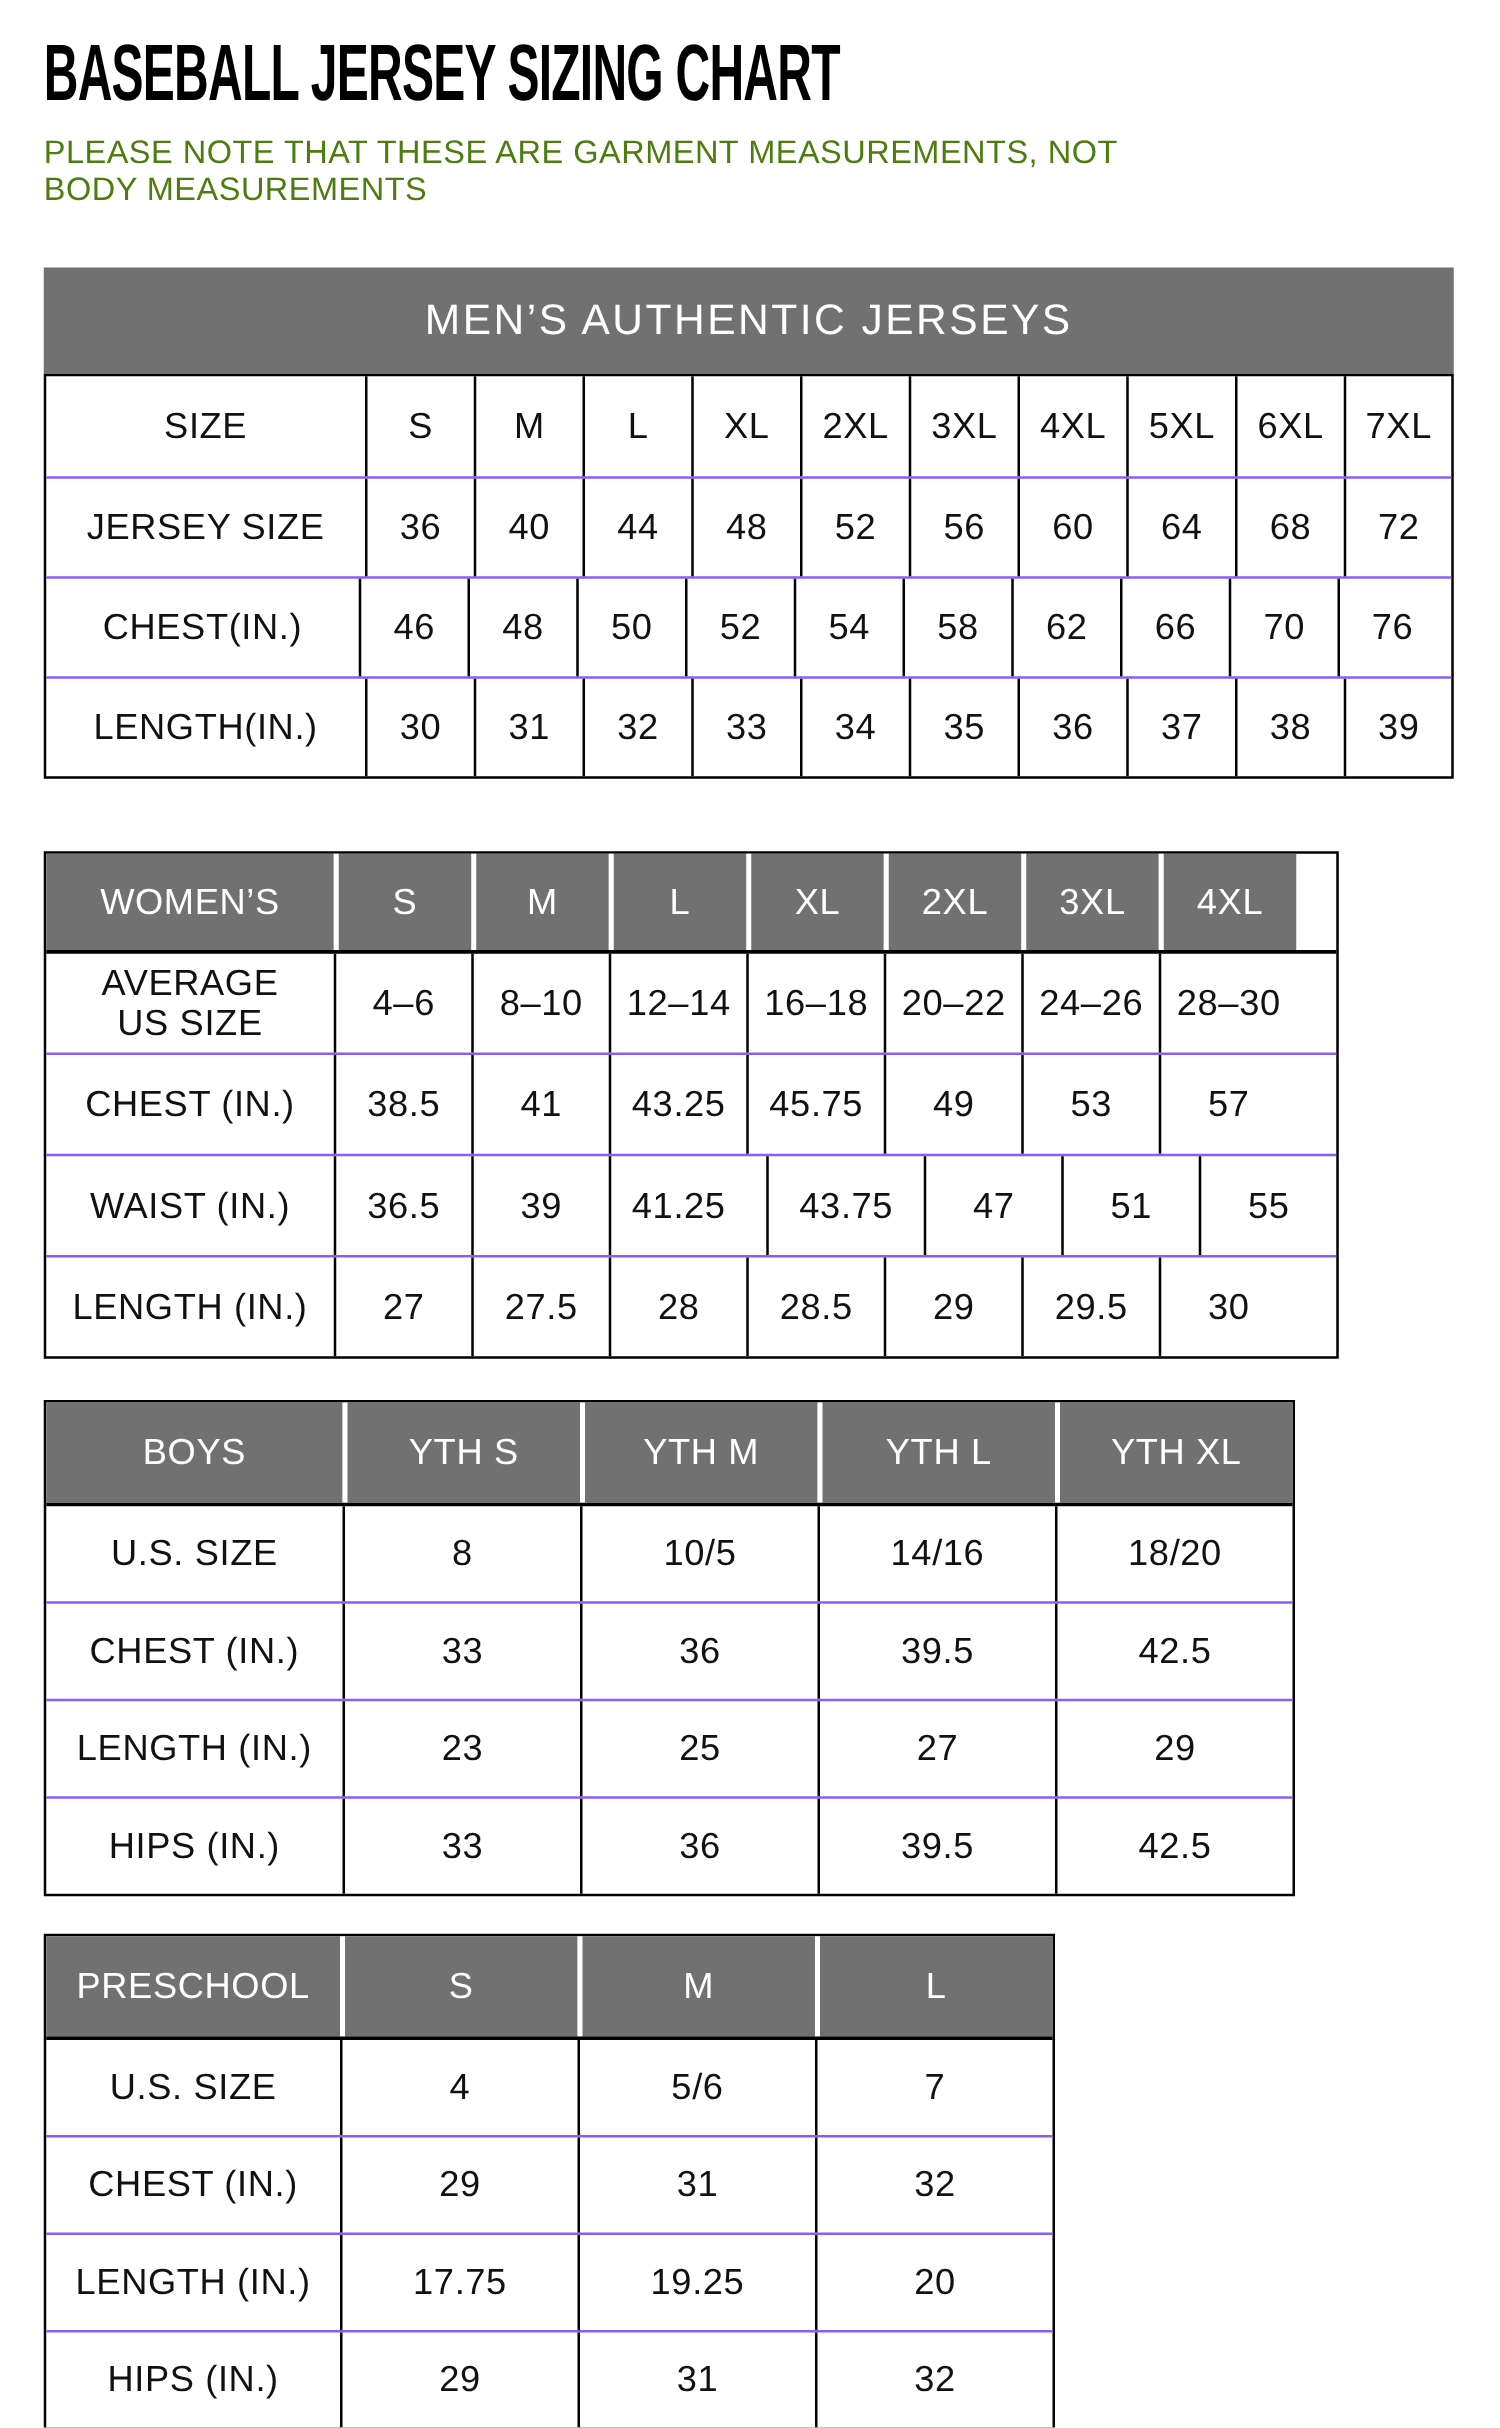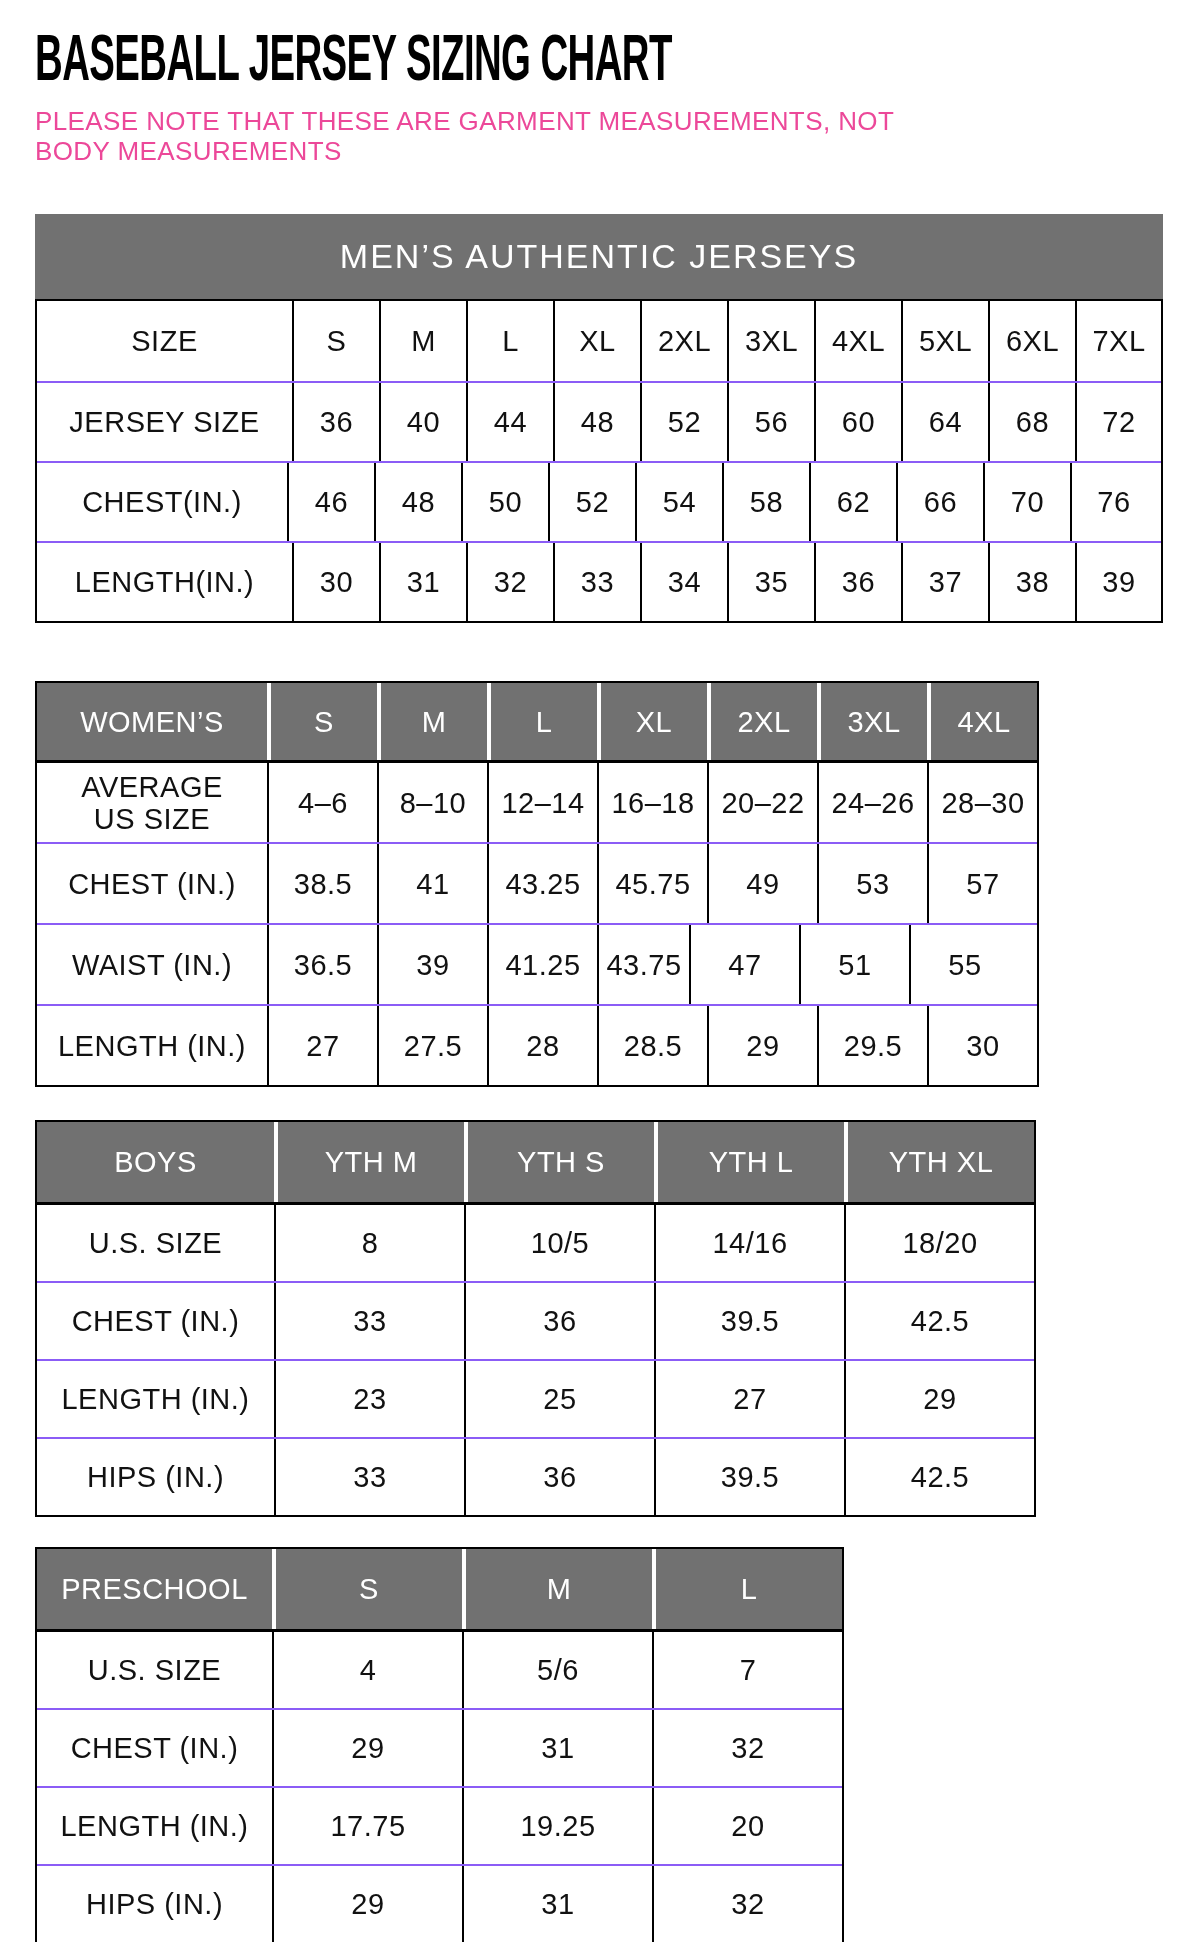--- a/index.html
+++ b/index.html
@@ -29,21 +29,21 @@
     line-height: 1.0;
   }
   .note {
     margin: 16px 0 0 0;
     max-width: 905px;
     font-size: 26px;
     line-height: 30px;
     letter-spacing: 0.4px;
     font-weight: 400;
   }
-  .red { color: #ec4899; }
+  .red { color: #4d7c0f; }
   .table-block { margin: 0; }
   .tb-men   { margin-top: 48px; }
   .tb-women { margin-top: 58px; }
   .tb-boys  { margin-top: 33px; }
   .tb-pre   { margin-top: 30px; }
 
   .banner {
     background: #717171;
     color: #fff;
     display: flex;
@@ -166,39 +166,39 @@
           <div class="cell" style="width: 110px;">43.25</div>
           <div class="cell" style="width: 110px;">45.75</div>
           <div class="cell" style="width: 110px;">49</div>
           <div class="cell" style="width: 110px;">53</div>
           <div class="cell" style="width: 110px;">57</div>
         </div><div class="row plain" style="height: 79px;">
           <div class="cell label" style="width: 230px;">WAIST (IN.)</div>
           <div class="cell" style="width: 110px;">36.5</div>
           <div class="cell" style="width: 110px;">39</div>
           <div class="cell" style="width: 110px;">41.25</div>
-          <div class="cell" style="width: 92px;">43.75</div>
+          <div class="cell" style="width: 126px; margin-left: 16px;">43.75</div>
           <div class="cell" style="width: 110px;">47</div>
           <div class="cell" style="width: 110px;">51</div>
           <div class="cell" style="width: 110px;">55</div>
         </div><div class="row plain" style="height: 79px;">
           <div class="cell label" style="width: 230px;">LENGTH (IN.)</div>
           <div class="cell" style="width: 110px;">27</div>
           <div class="cell" style="width: 110px;">27.5</div>
           <div class="cell" style="width: 110px;">28</div>
           <div class="cell" style="width: 110px;">28.5</div>
           <div class="cell" style="width: 110px;">29</div>
           <div class="cell" style="width: 110px;">29.5</div>
           <div class="cell" style="width: 110px;">30</div>
         </div></div></section>
 
   <section class="table-block tb-boys"><div class="tbl"><div class="row gray" style="height: 80px;">
           <div class="cell label" style="width: 237px;">BOYS</div>
+          <div class="cell" style="width: 190px;">YTH S</div>
           <div class="cell" style="width: 190px;">YTH M</div>
-          <div class="cell" style="width: 190px;">YTH S</div>
           <div class="cell" style="width: 190px;">YTH L</div>
           <div class="cell" style="width: 190px;">YTH XL</div>
         </div><div class="row plain" style="height: 76px;">
           <div class="cell label" style="width: 237px;">U.S. SIZE</div>
           <div class="cell" style="width: 190px;">8</div>
           <div class="cell" style="width: 190px;">10/5</div>
           <div class="cell" style="width: 190px;">14/16</div>
           <div class="cell" style="width: 190px;">18/20</div>
         </div><div class="row plain" style="height: 76px;">
           <div class="cell label" style="width: 237px;">CHEST (IN.)</div>

